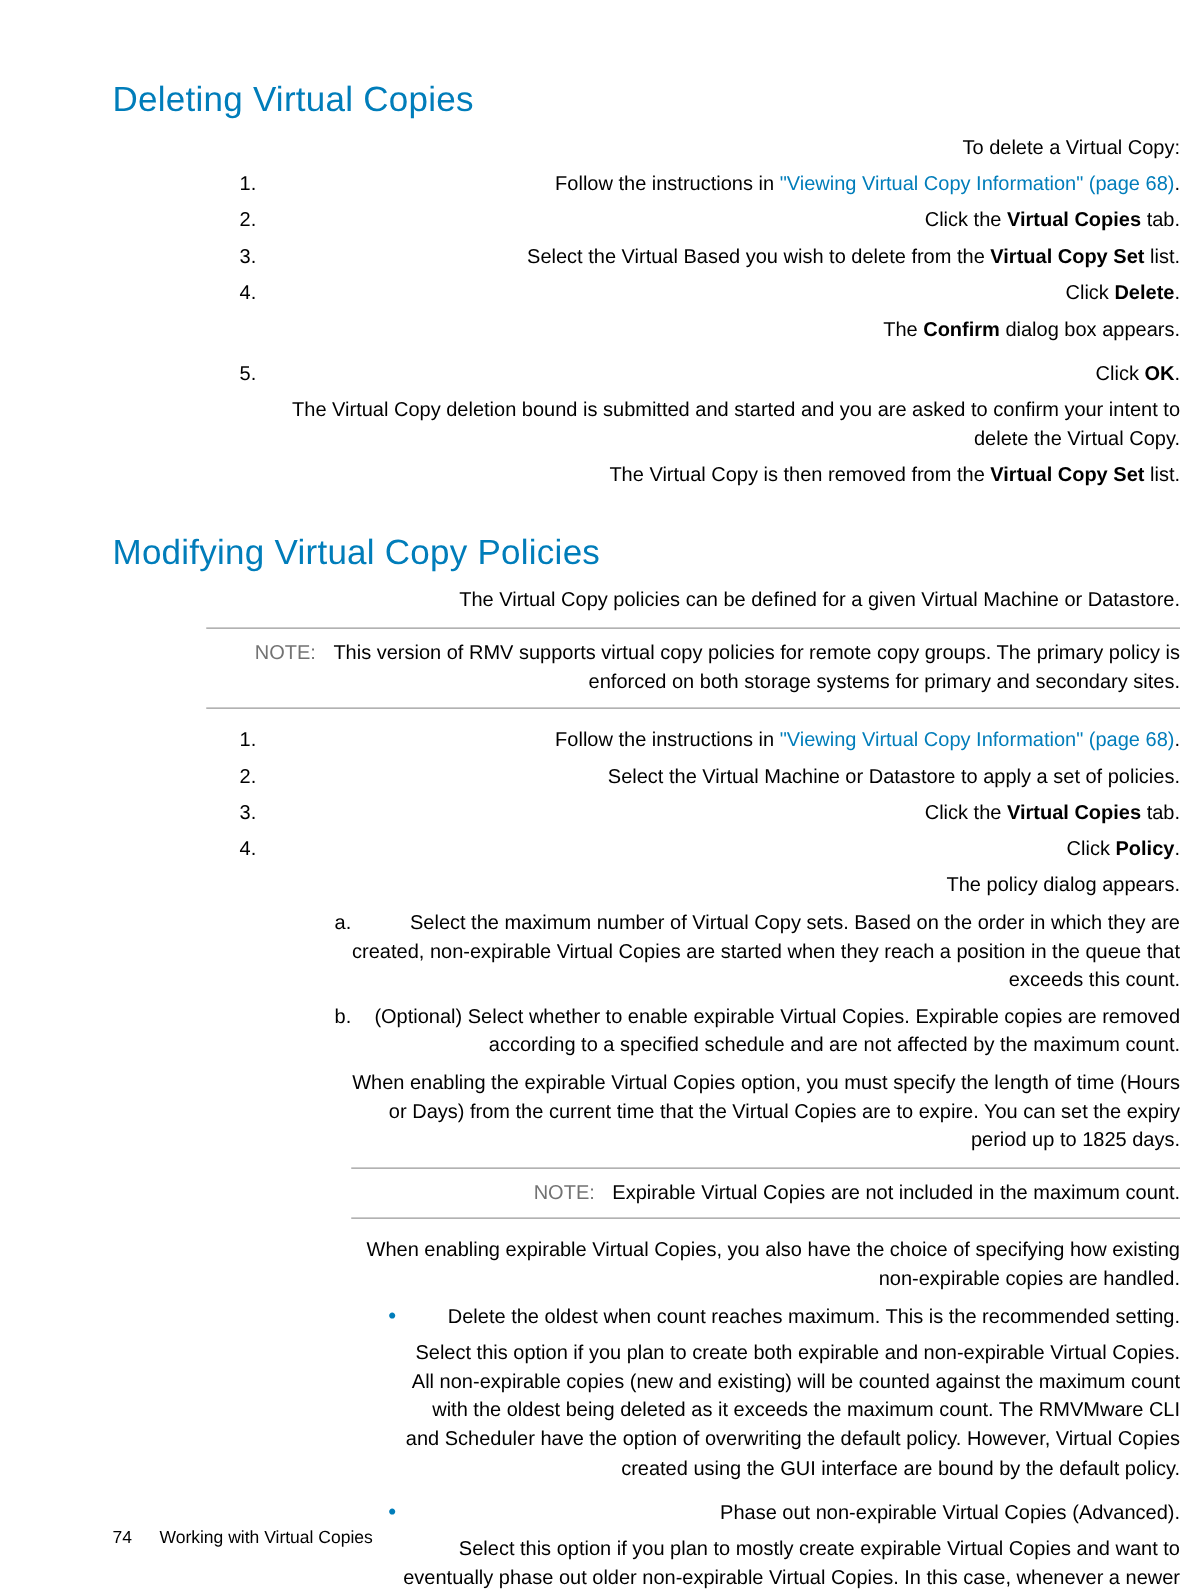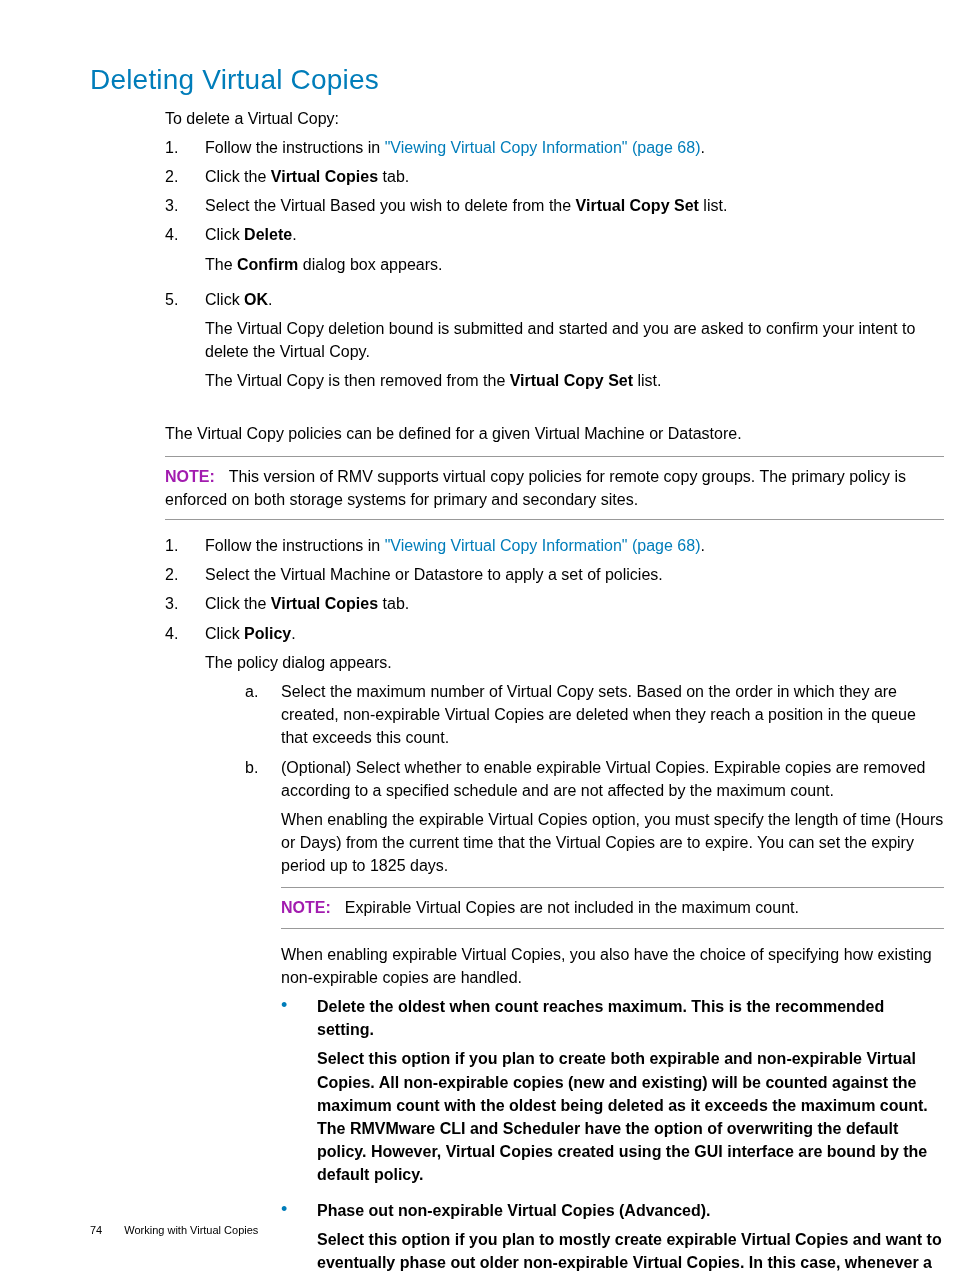--- a/index.html
+++ b/index.html
@@ -21,20 +21,21 @@
   }
   h2 {
     font-weight: 300;
     font-size: 28px;
     color: #007dba;
     margin: 0 0 6px 0;
     letter-spacing: 0.2px;
   }
   .body-block {
     margin-left: 75px;
+    text-align: right;
   }
   p {
     margin: 0 0 6px 0;
   }
   ol.num {
     list-style: none;
     padding: 0;
     margin: 0 0 10px 0;
   }
   ol.num > li {
@@ -75,44 +76,43 @@
   }
   ul.bul > li > .dot {
     width: 36px;
     flex: 0 0 36px;
     color: #007dba;
     font-size: 18px;
     line-height: 1.2;
   }
   ul.bul > li > .c {
     flex: 1;
-    font-weight: bold;
   }
   .sub-p {
     margin: 6px 0 6px 0;
   }
   .bold { font-weight: bold; }
   .link { color: #007dba; }
   .note-box {
     border-top: 1px solid #999;
     border-bottom: 1px solid #999;
     padding: 8px 0;
     margin: 10px 0 14px 0;
   }
   .note-label {
-    color: #a21caf;
-    font-weight: bold;
+    color: #737373;
+    font-weight: normal;
     margin-right: 14px;
   }
   .spacer-sm { height: 14px; }
   .footer {
     position: absolute;
     bottom: 32px;
     left: 50px;
-    font-size: 11px;
+    font-size: 14px;
     color: #000;
   }
   .footer .pn { margin-right: 22px; }
 </style>
 </head>
 <body>
 
 <div class="page">
 
   <h2>Deleting Virtual Copies</h2>
@@ -151,20 +151,21 @@
           <span>Click </span><span class="bold">OK</span><span>.</span>
           <p class="sub-p">The Virtual Copy deletion bound is submitted and started and you are asked to confirm your intent to delete the Virtual Copy.</p>
           <p class="sub-p"><span>The Virtual Copy is then removed from the </span><span class="bold">Virtual Copy Set</span><span> list.</span></p>
         </span>
       </li>
     </ol>
   </div>
 
   <div class="spacer-sm"></div>
 
+  <h2>Modifying Virtual Copy Policies</h2>
   <div class="body-block">
     <p>The Virtual Copy policies can be defined for a given Virtual Machine or Datastore.</p>
 
     <div class="note-box">
       <span class="note-label">NOTE:</span><span>This version of RMV supports virtual copy policies for remote copy groups. The primary policy is enforced on both storage systems for primary and secondary sites.</span>
     </div>
 
 
     <ol class="num">
       <li>
@@ -185,21 +186,21 @@
       </li>
       <li>
         <span class="n">4.</span>
         <span class="c">
           <span>Click </span><span class="bold">Policy</span><span>.</span>
           <p class="sub-p">The policy dialog appears.</p>
 
           <ol class="alpha">
             <li>
               <span class="n">a.</span>
-              <span class="c">Select the maximum number of Virtual Copy sets. Based on the order in which they are created, non-expirable Virtual Copies are deleted when they reach a position in the queue that exceeds this count.</span>
+              <span class="c">Select the maximum number of Virtual Copy sets. Based on the order in which they are created, non-expirable Virtual Copies are started when they reach a position in the queue that exceeds this count.</span>
             </li>
             <li>
               <span class="n">b.</span>
               <span class="c">
                 <span>(Optional) Select whether to enable expirable Virtual Copies. Expirable copies are removed according to a specified schedule and are not affected by the maximum count.</span>
                 <p class="sub-p">When enabling the expirable Virtual Copies option, you must specify the length of time (Hours or Days) from the current time that the Virtual Copies are to expire. You can set the expiry period up to 1825 days.</p>
 
                 <div class="note-box">
                   <span class="note-label">NOTE:</span><span>Expirable Virtual Copies are not included in the maximum count.</span>
                 </div>

